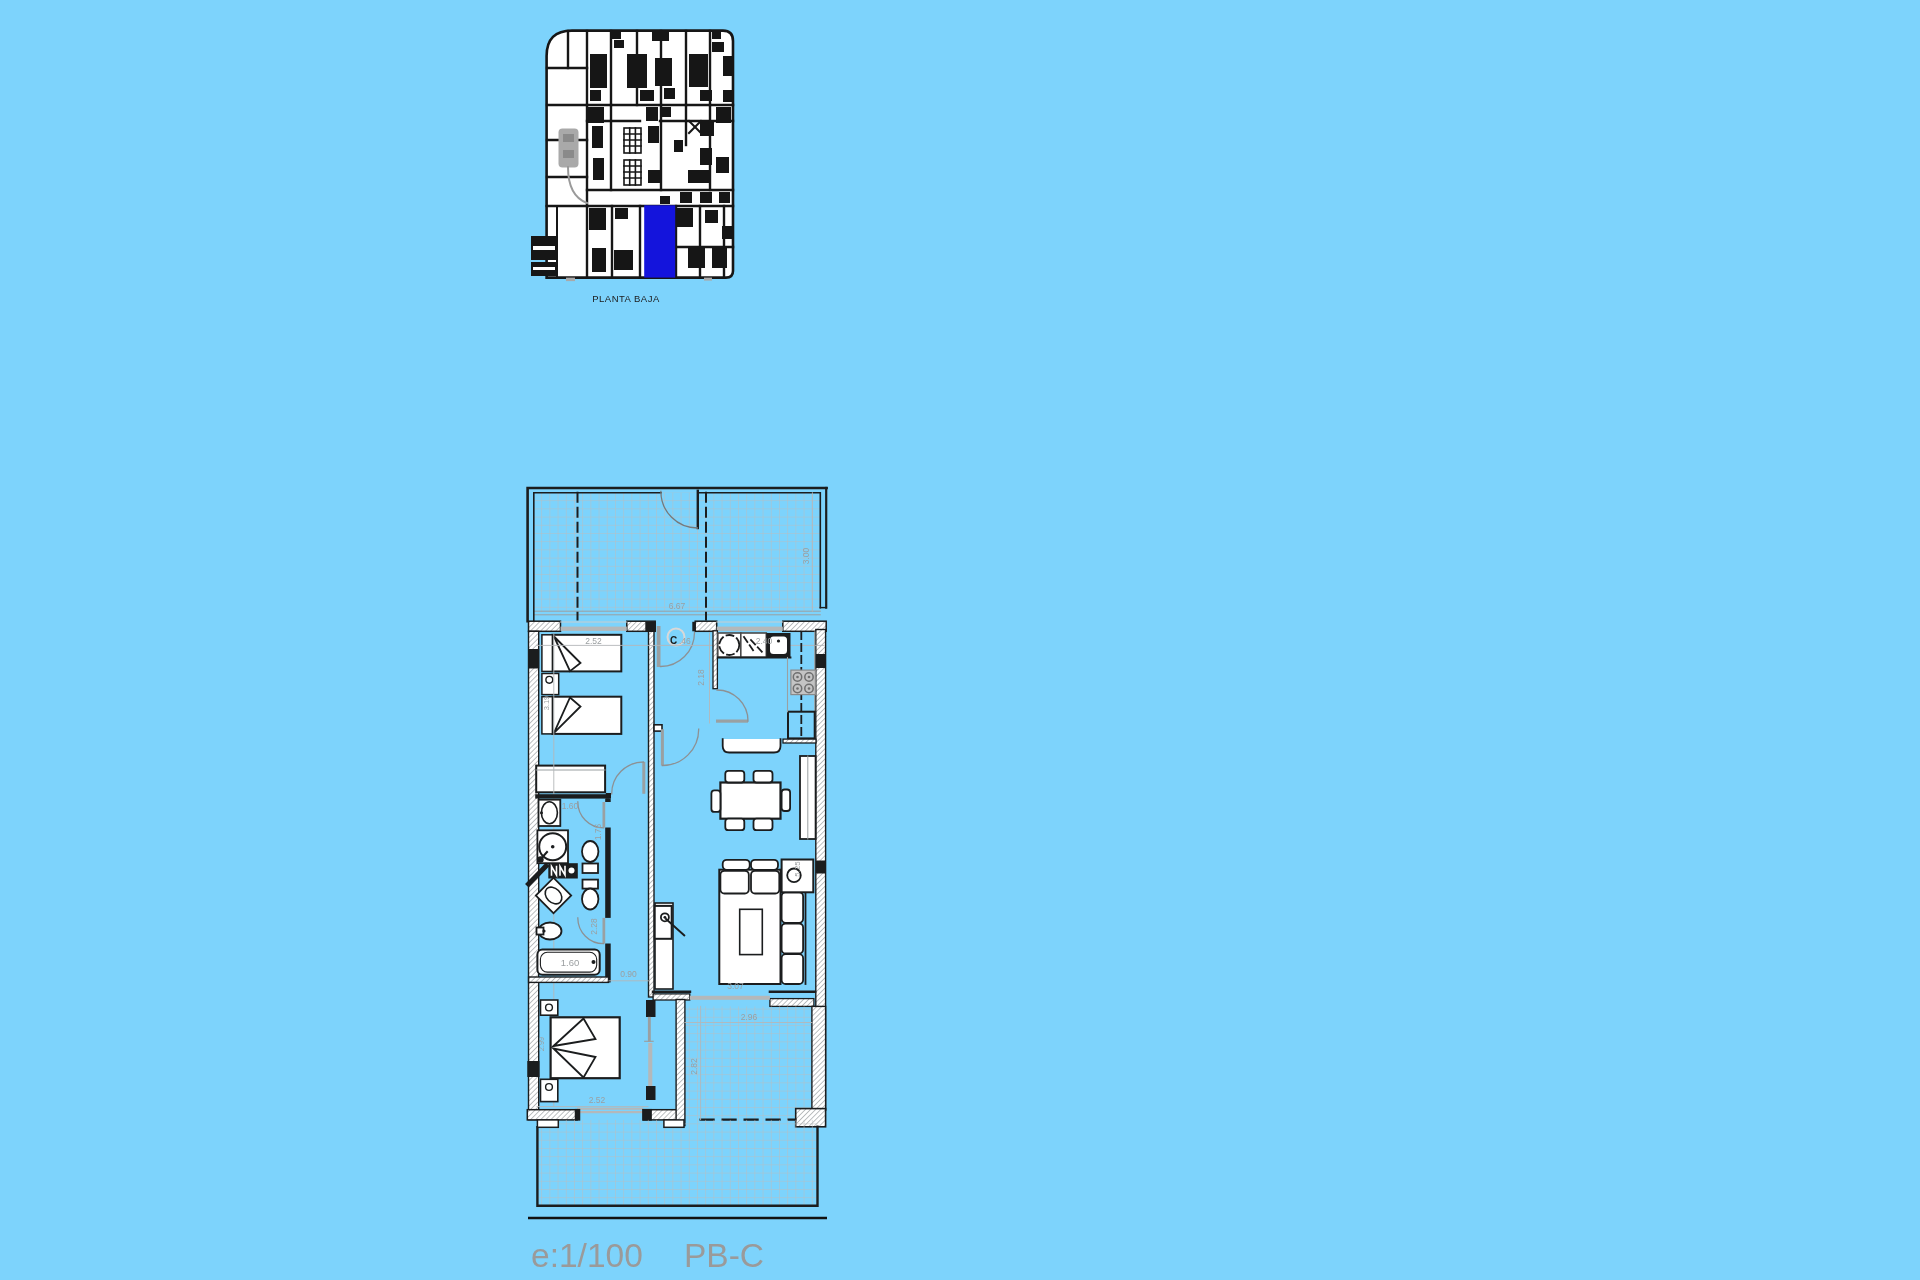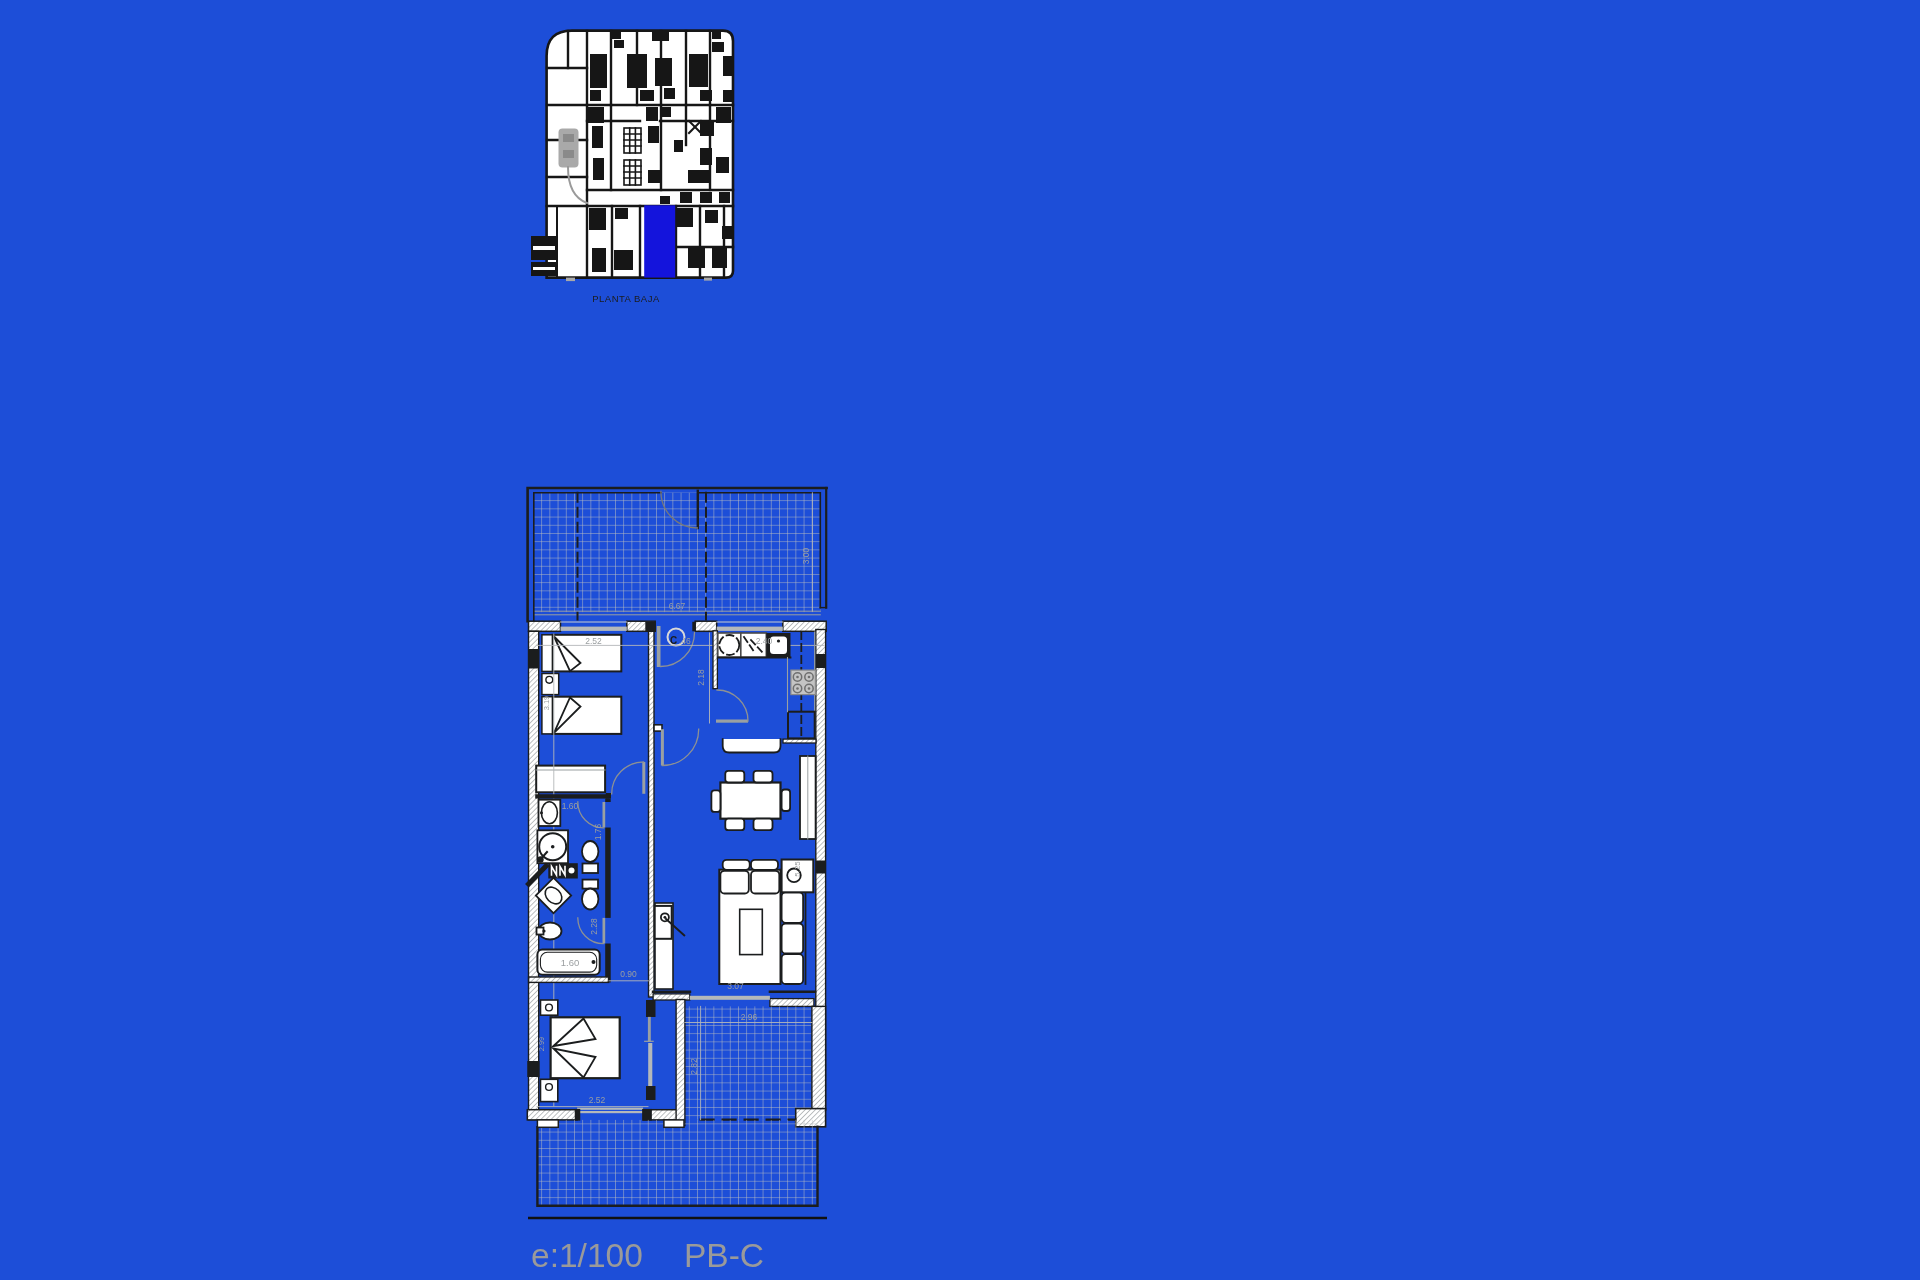--- a/index.html
+++ b/index.html
@@ -1,16 +1,16 @@
 <!DOCTYPE html>
 <html><head>
 <meta charset="utf-8">
 <style>
   html,body{margin:0;padding:0;background:#ffffff;}
-  #page{width:1920px;height:1280px;position:relative;background:#1d4ed8;overflow:hidden;
+  #page{width:1920px;height:1280px;position:relative;background:#7dd3fc;overflow:hidden;
         font-family:"Liberation Sans", sans-serif;}
 </style>
 </head>
 <body>
 <div id="page">
 <svg width="1920" height="1280" viewBox="0 0 1920 1280">
 <defs>
   <pattern id="hat" width="3.6" height="3.6" patternUnits="userSpaceOnUse" patternTransform="rotate(-45)">
     <rect width="3.6" height="3.6" fill="#ffffff"></rect>
     <line x1="0" y1="0" x2="3.6" y2="0" stroke="#8c9296" stroke-width="1.15"></line>

